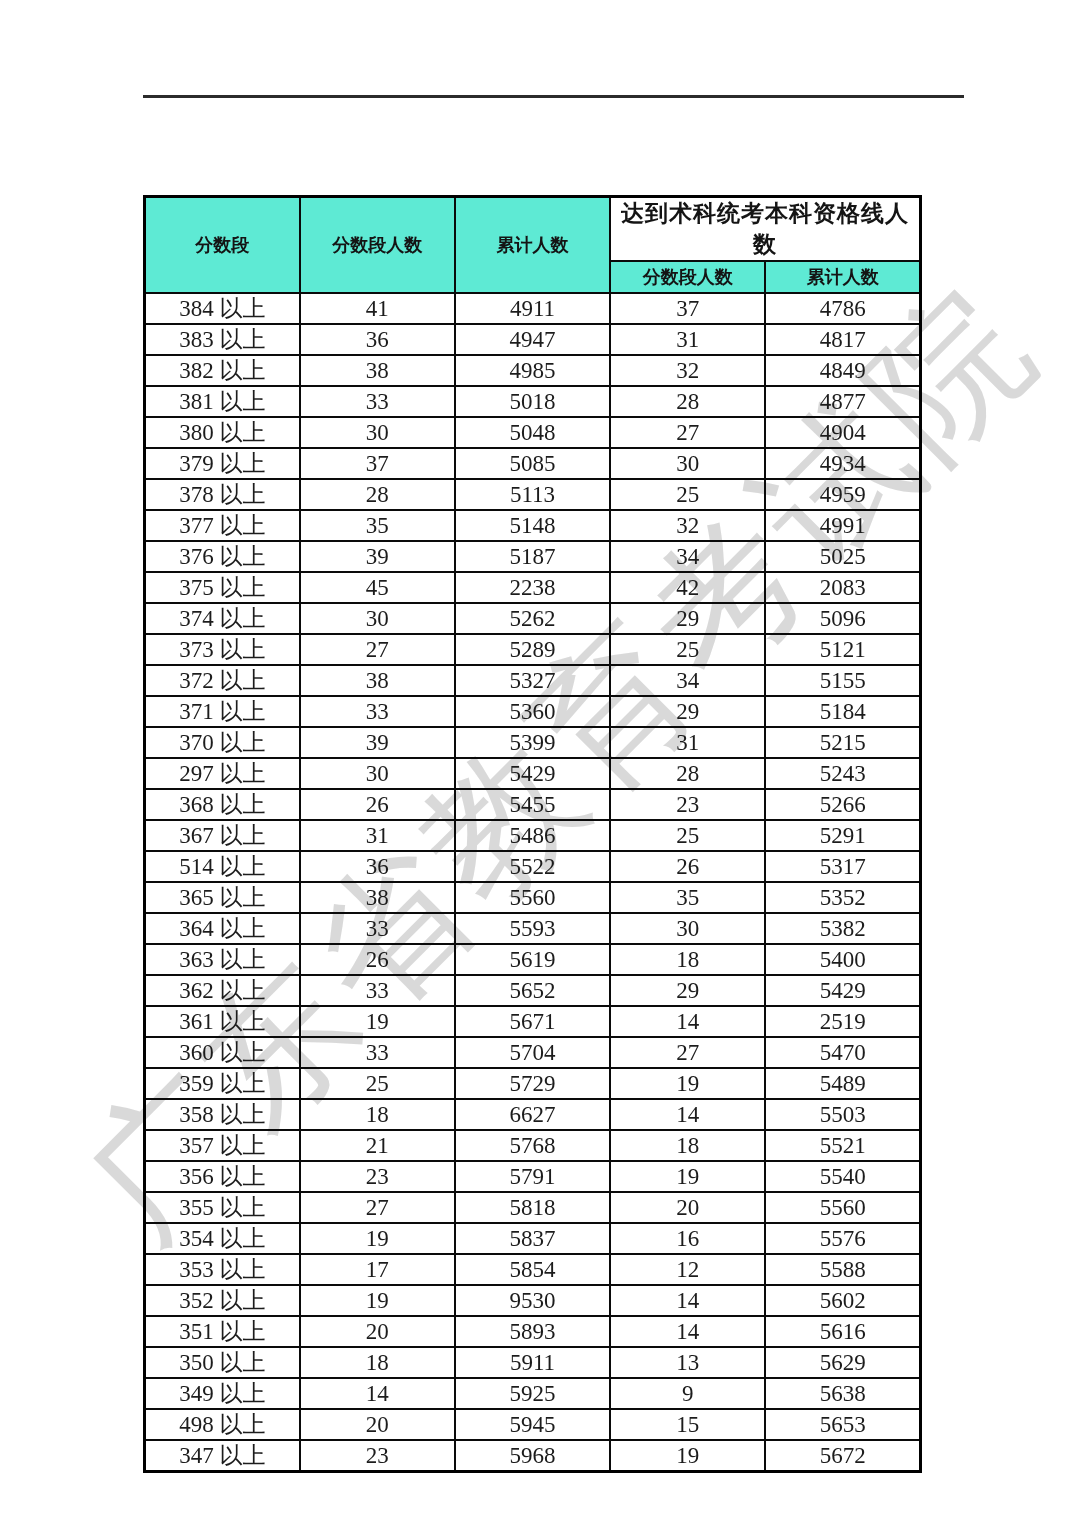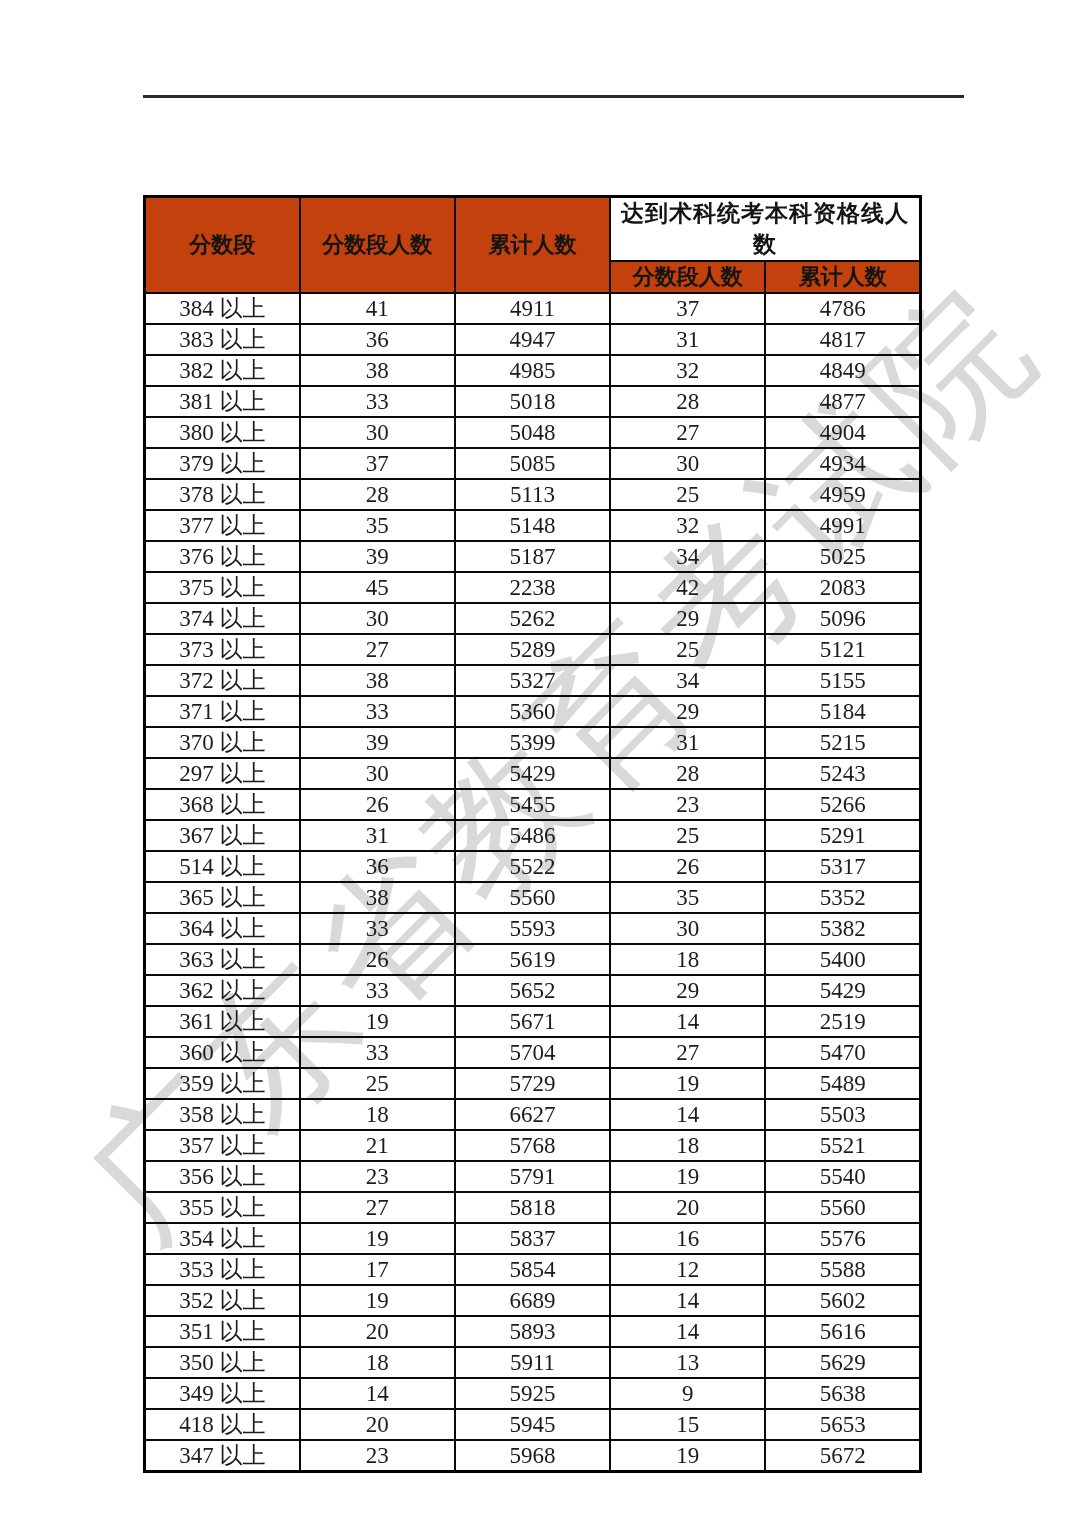--- a/index.html
+++ b/index.html
@@ -53,23 +53,23 @@
   }
   table.score-table th,
   table.score-table td {
     border: 2px solid #0a0a0a;
     text-align: center;
     vertical-align: middle;
     padding: 0;
     overflow: hidden;
   }
   table.score-table thead th {
-    background: #c2410c;
+    background: #5eead4;
     font-weight: bold;
-    font-size: 22px;
+    font-size: 18px;
     height: 30px;
     color: #141414;
   }
   table.score-table thead th.span-head {
     background: #ffffff;
     font-size: 23px;
     letter-spacing: 1px;
     margin-left: 36px;
   }
   table.score-table tbody td {
@@ -329,21 +329,21 @@
       <tr>
         <td>353 以上</td>
         <td>17</td>
         <td>5854</td>
         <td>12</td>
         <td>5588</td>
       </tr>
       <tr>
         <td>352 以上</td>
         <td>19</td>
-        <td>6689</td>
+        <td>9530</td>
         <td>14</td>
         <td>5602</td>
       </tr>
       <tr>
         <td>351 以上</td>
         <td>20</td>
         <td>5893</td>
         <td>14</td>
         <td>5616</td>
       </tr>
@@ -355,21 +355,21 @@
         <td>5629</td>
       </tr>
       <tr>
         <td>349 以上</td>
         <td>14</td>
         <td>5925</td>
         <td>9</td>
         <td>5638</td>
       </tr>
       <tr>
-        <td>418 以上</td>
+        <td>498 以上</td>
         <td>20</td>
         <td>5945</td>
         <td>15</td>
         <td>5653</td>
       </tr>
       <tr>
         <td>347 以上</td>
         <td>23</td>
         <td>5968</td>
         <td>19</td>

